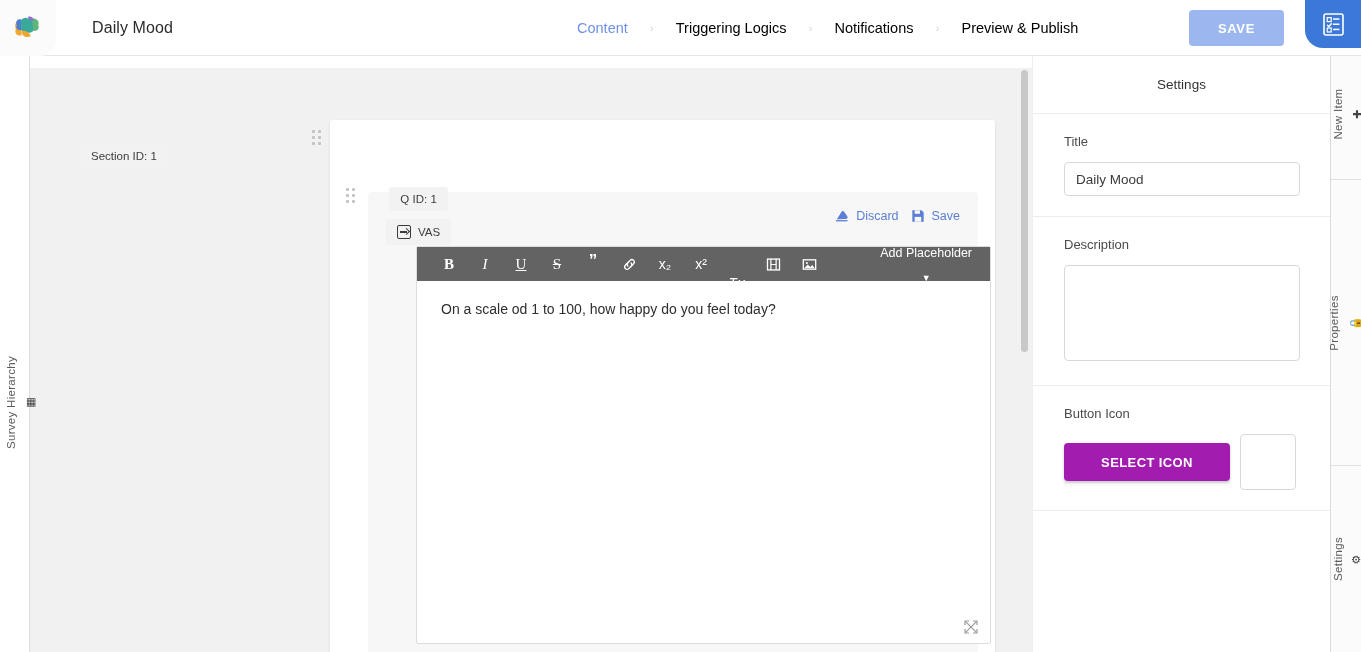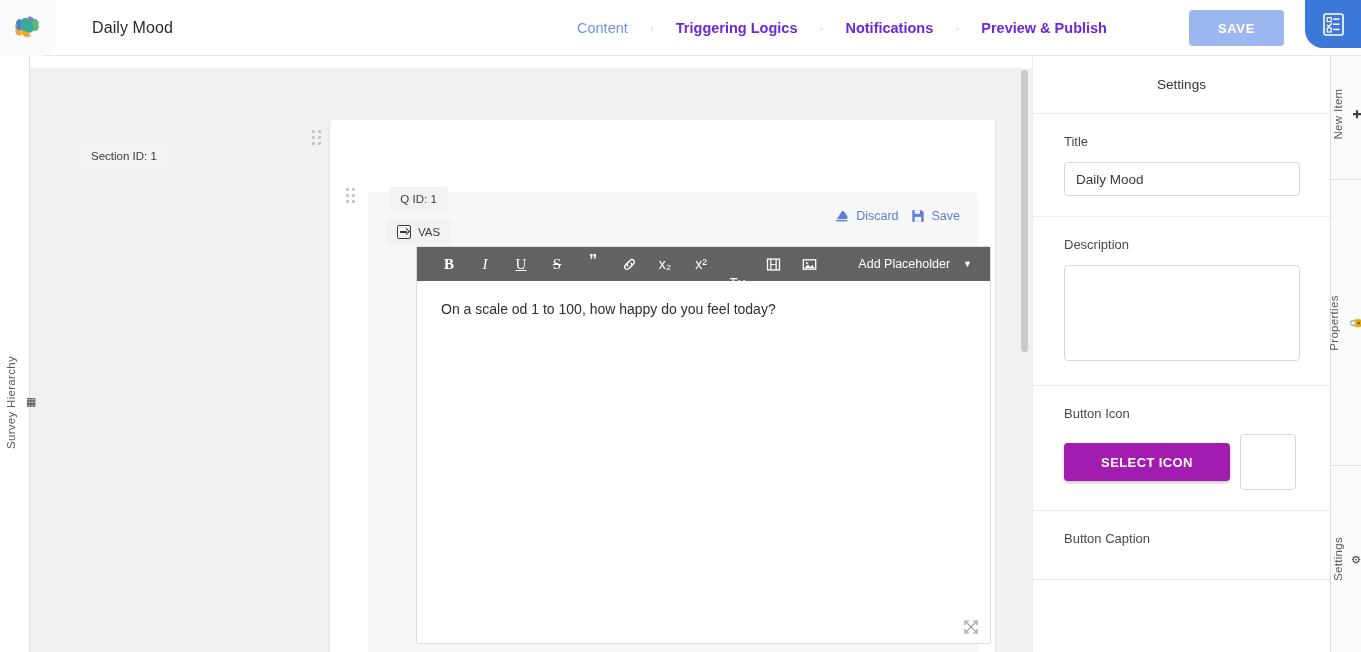--- a/index.html
+++ b/index.html
@@ -26,21 +26,21 @@
   .brain { width: 30px; height: 26px; display:block; }
   .app-title {
     margin-left: 36px; font-size: 16px; color: #2b2b2b; letter-spacing: .1px;
     white-space: nowrap;
   }
   .nav {
     position: absolute; left: 575px; top: 0; height: 56px;
     display: flex; align-items: center;
   }
   .nav-item {
-    font-size: 14.5px; color: #6d28d9; font-weight: 700;
+    font-size: 14.5px; color: #000000; font-weight: 400;
     padding: 0 2px; white-space: nowrap; cursor: pointer;
   }
   .nav-item.active { color: #6f90e8; font-weight: 500; }
   .nav-sep {
     width: 44px; text-align: center; color: #cfd3dc; font-size: 11px;
     user-select: none;
   }
   .save-btn {
     position: absolute; left: 1189px; top: 10px;
     width: 95px; height: 36px; border-radius: 4px;
@@ -154,21 +154,21 @@
   }
   .tb-btn.bold { font-weight: 700; font-family: "Liberation Serif", serif; font-size: 15px; }
   .tb-btn.italic { font-style: italic; font-family: "Liberation Serif", serif; font-size: 15px; }
   .tb-btn.underline { text-decoration: underline; font-family: "Liberation Serif", serif; font-size: 15px; }
   .tb-btn.strike { text-decoration: line-through; font-family: "Liberation Serif", serif; font-size: 15px; }
   .tb-btn.quote { font-weight: 700; font-size: 17px; line-height: 1; padding-bottom: 7px; }
   .tb-clear { position: relative; font-style: italic; font-family: Liberation Mono, monospace; margin-top: 40px; }
   .tb-spacer { flex: 1; }
   .tb-placeholder {
     color: #ffffff; font-size: 12.5px; display: flex; align-items: center;
-    gap: 13px; cursor: pointer; padding-right: 4px;
+    gap: 13px; cursor: pointer; padding-right: 4px; flex-direction: column;
   }
   .caret { font-size: 9px; }
   .ed-body {
     position: relative; height: 363px; padding: 20px 24px;
     font-size: 14px; color: #2e2e2e;
   }
   .resize-grip {
     position: absolute; right: 12px; bottom: 10px;
     width: 14px; height: 14px; cursor: nwse-resize;
   }
@@ -394,23 +394,20 @@
     </div>
 
     <div class="sp-row">
       <span class="sp-label">Button Icon</span>
       <div class="icon-row">
         <button class="select-icon-btn">SELECT ICON</button>
         <div class="icon-preview"></div>
       </div>
     </div>
 
-    <div class="sp-row">
-      <span class="sp-label">Button Caption</span>
-    </div>
   </div>
 
   <div class="right-rail">
     <div class="rr-seg rr-1">
       <div class="vtab">
         <span class="vi">✚</span>
         <span>New Item</span>
       </div>
     </div>
     <div class="rr-seg rr-2">

